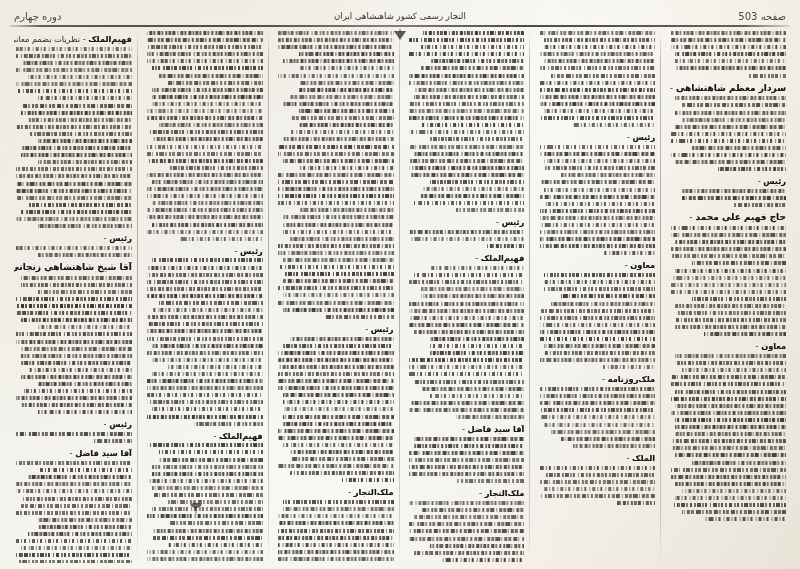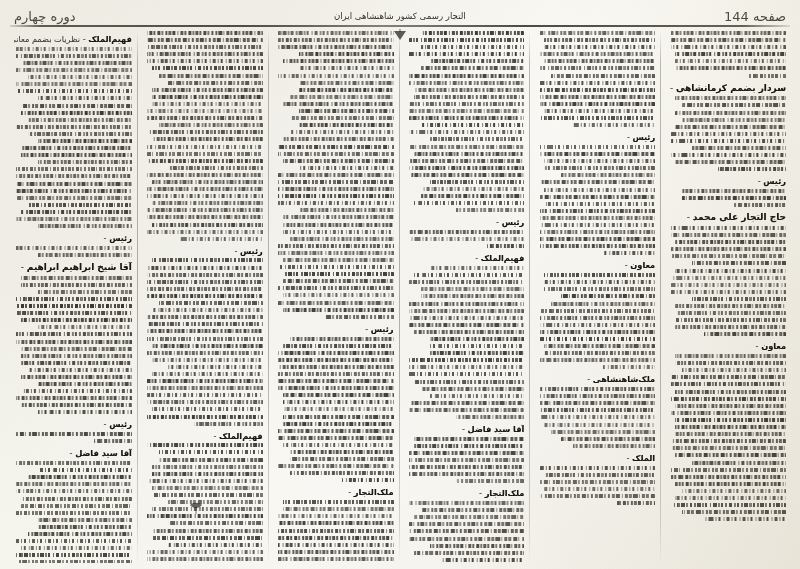--- a/index.html
+++ b/index.html
@@ -23,21 +23,21 @@
   }
   .page{position:absolute;inset:0;}
 
   
   .masthead{
     position:absolute;top:6px;left:0;right:0;height:20px;
     padding:0 14px;
     display:flex;align-items:center;justify-content:space-between;
   }
   .mast-side{
-    font-size:13px;color:#2e2b24;white-space:nowrap;letter-spacing:.2px;
+    font-size:10px;color:#2e2b24;white-space:nowrap;letter-spacing:.2px;
     opacity:.85;
   }
   .mast-title{
     font-size:8.6px;color:#24211b;white-space:nowrap;letter-spacing:.3px;
     opacity:.92;
   }
   .rule{
     position:absolute;left:10px;right:10px;top:25px;height:2px;
     background:linear-gradient(90deg,
       rgba(60,55,45,.15) 0%, rgba(40,36,28,.72) 4%, rgba(40,36,28,.80) 30%,
@@ -125,21 +125,21 @@
   }
 </style>
 </head>
 <body>
 
 <div class="paper-grain"></div>
 
 <div class="page">
 
   <div class="masthead">
-    <div class="mast-side">صفحه 144</div>
+    <div class="mast-side">صفحه 503</div>
     <div class="mast-title">التجار رسمی کشور شاهنشاهی ایران</div>
     <div class="mast-side">دوره چهارم</div>
   </div>
   <div class="rule"></div>
 
   <svg class="ornament" viewBox="0 0 16 14" aria-hidden="true">
     <path d="M2 3 L14 3 L8 12 Z" fill="#2a261f" opacity=".75"></path>
     <path d="M7.4 1 L8.6 1 L8.6 4 L7.4 4 Z" fill="#2a261f" opacity=".6"></path>
   </svg>
 
@@ -152,41 +152,41 @@
       <div class="col">
         <div class="blk">
           <div class="ln t2 w98" style="background-position-x: 0.5px; opacity: 0.75;"></div>
           <div class="ln t3 w98" style="background-position-x: 0.3px; opacity: 0.83;"></div>
           <div class="ln t1 w98" style="background-position-x: 16.3px; opacity: 0.83;"></div>
           <div class="ln t4 w94" style="background-position-x: 7.2px; opacity: 0.91;"></div>
           <div class="ln t1 w94" style="background-position-x: 14.8px; opacity: 0.72;"></div>
           <div class="ln t2 w94" style="background-position-x: 11.6px; opacity: 0.85;"></div>
           <div class="ln t2 w32 short" style="background-position-x: 8px; opacity: 0.71;"></div>
         </div>
-        <div class="speaker big"><span>سردار بضمم کرمانشاهی</span><span class="dash"> -</span></div>
+        <div class="speaker big"><span>سردار معظم شاهنشاهی</span><span class="dash"> -</span></div>
         <div class="blk">
           <div class="ln t2 w94" style="background-position-x: 2.4px; opacity: 0.74;"></div>
           <div class="ln t3 w88" style="background-position-x: 6.1px; opacity: 0.82;"></div>
           <div class="ln t2 w94" style="background-position-x: 14.4px; opacity: 0.76;"></div>
           <div class="ln t4 w88" style="background-position-x: 13.6px; opacity: 0.7;"></div>
           <div class="ln t3 w94" style="background-position-x: 0.6px; opacity: 0.83;"></div>
           <div class="ln t1 w98" style="background-position-x: 2.3px; opacity: 0.82;"></div>
           <div class="ln t1 w98" style="background-position-x: 11.1px; opacity: 0.86;"></div>
           <div class="ln t3 w80" style="background-position-x: 16.4px; opacity: 0.82;"></div>
           <div class="ln t1 w98" style="background-position-x: 13.4px; opacity: 0.89;"></div>
           <div class="ln t3 w94" style="background-position-x: 17.6px; opacity: 0.82;"></div>
           <div class="ln t4 w58 short" style="background-position-x: 4.1px; opacity: 0.87;"></div>
         </div>
         <div class="speaker"><span>رئیس</span><span class="dash"> -</span></div>
         <div class="blk">
           <div class="ln t2 w88" style="background-position-x: 15.4px; opacity: 0.78;"></div>
           <div class="ln t3 w88" style="background-position-x: 16.8px; opacity: 0.92;"></div>
           <div class="ln t2 w44 short" style="background-position-x: 6.1px; opacity: 0.76;"></div>
         </div>
-        <div class="speaker big"><span>حاج التجار علی محمد</span><span class="dash"> -</span></div>
+        <div class="speaker big"><span>حاج فهیم علی محمد</span><span class="dash"> -</span></div>
         <div class="blk">
           <div class="ln t1 w98" style="background-position-x: 13.7px; opacity: 0.86;"></div>
           <div class="ln t3 w98" style="background-position-x: 14.3px; opacity: 0.79;"></div>
           <div class="ln t2 w94" style="background-position-x: 0.2px; opacity: 0.85;"></div>
           <div class="ln t2 w98" style="background-position-x: 0.4px; opacity: 0.78;"></div>
           <div class="ln t3 w98" style="background-position-x: 4.1px; opacity: 0.73;"></div>
           <div class="ln t3 w80" style="background-position-x: 4.9px; opacity: 0.83;"></div>
           <div class="ln t1 w94" style="background-position-x: 1.6px; opacity: 0.89;"></div>
           <div class="ln t1 w98" style="background-position-x: 8.3px; opacity: 0.7;"></div>
           <div class="ln t1 w98" style="background-position-x: 1.5px; opacity: 0.71;"></div>
@@ -273,21 +273,21 @@
           <div class="ln t2 w98" style="background-position-x: 12px; opacity: 0.73;"></div>
           <div class="ln t4 w98" style="background-position-x: 8.2px; opacity: 0.8;"></div>
           <div class="ln t1 w98" style="background-position-x: 9.2px; opacity: 0.79;"></div>
           <div class="ln t4 w98" style="background-position-x: 11.3px; opacity: 0.88;"></div>
           <div class="ln t1 w98" style="background-position-x: 1px; opacity: 0.91;"></div>
           <div class="ln t3 w94" style="background-position-x: 4.6px; opacity: 0.83;"></div>
           <div class="ln t2 w94" style="background-position-x: 15.9px; opacity: 0.75;"></div>
           <div class="ln t2 w98" style="background-position-x: 9.4px; opacity: 0.72;"></div>
           <div class="ln t1 w44 short" style="background-position-x: 11.8px; opacity: 0.71;"></div>
         </div>
-        <div class="speaker"><span>ملک‌شاهنشاهی</span><span class="dash"> -</span></div>
+        <div class="speaker"><span>ملک‌روزنامه</span><span class="dash"> -</span></div>
         <div class="blk">
           <div class="ln t4 w98" style="background-position-x: 9.2px; opacity: 0.82;"></div>
           <div class="ln t4 w98" style="background-position-x: 7.7px; opacity: 0.8;"></div>
           <div class="ln t3 w98" style="background-position-x: 16.4px; opacity: 0.82;"></div>
           <div class="ln t4 w98" style="background-position-x: 4.9px; opacity: 0.84;"></div>
           <div class="ln t1 w98" style="background-position-x: 4.3px; opacity: 0.75;"></div>
           <div class="ln t1 w94" style="background-position-x: 15.5px; opacity: 0.72;"></div>
           <div class="ln t3 w88" style="background-position-x: 7.6px; opacity: 0.71;"></div>
           <div class="ln t3 w80" style="background-position-x: 6.6px; opacity: 0.85;"></div>
           <div class="ln t2 w70 short" style="background-position-x: 7.6px; opacity: 0.72;"></div>
@@ -579,21 +579,21 @@
           <div class="ln t2 w88" style="background-position-x: 16px; opacity: 0.83;"></div>
           <div class="ln t4 w94" style="background-position-x: 5.1px; opacity: 0.9;"></div>
           <div class="ln t4 w98" style="background-position-x: 13.4px; opacity: 0.7;"></div>
           <div class="ln t4 w80 short" style="background-position-x: 13.7px; opacity: 0.77;"></div>
         </div>
         <div class="speaker"><span>رئیس</span><span class="dash"> -</span></div>
         <div class="blk">
           <div class="ln t1 w98" style="background-position-x: 3.5px; opacity: 0.78;"></div>
           <div class="ln t2 w80 short" style="background-position-x: 12.7px; opacity: 0.75;"></div>
         </div>
-        <div class="speaker big"><span>آقا شیخ ابراهیم ابراهیم</span><span class="dash"> -</span></div>
+        <div class="speaker big"><span>آقا شیخ شاهنشاهی زنجانی</span><span class="dash"> -</span></div>
         <div class="blk">
           <div class="ln t3 w94" style="background-position-x: 10.7px; opacity: 0.79;"></div>
           <div class="ln t2 w94" style="background-position-x: 4.9px; opacity: 0.76;"></div>
           <div class="ln t3 w80" style="background-position-x: 5.9px; opacity: 0.73;"></div>
           <div class="ln t4 w98" style="background-position-x: 9px; opacity: 0.86;"></div>
           <div class="ln t2 w98" style="background-position-x: 9px; opacity: 0.92;"></div>
           <div class="ln t4 w98" style="background-position-x: 3.1px; opacity: 0.85;"></div>
           <div class="ln t2 w94" style="background-position-x: 17.8px; opacity: 0.91;"></div>
           <div class="ln t1 w80" style="background-position-x: 17.3px; opacity: 0.73;"></div>
           <div class="ln t4 w98" style="background-position-x: 15.9px; opacity: 0.84;"></div>

